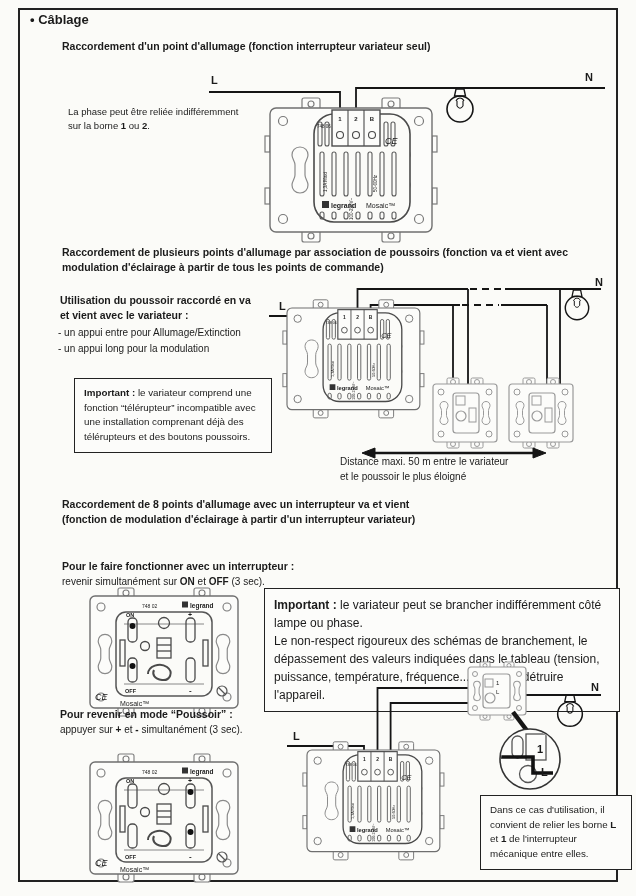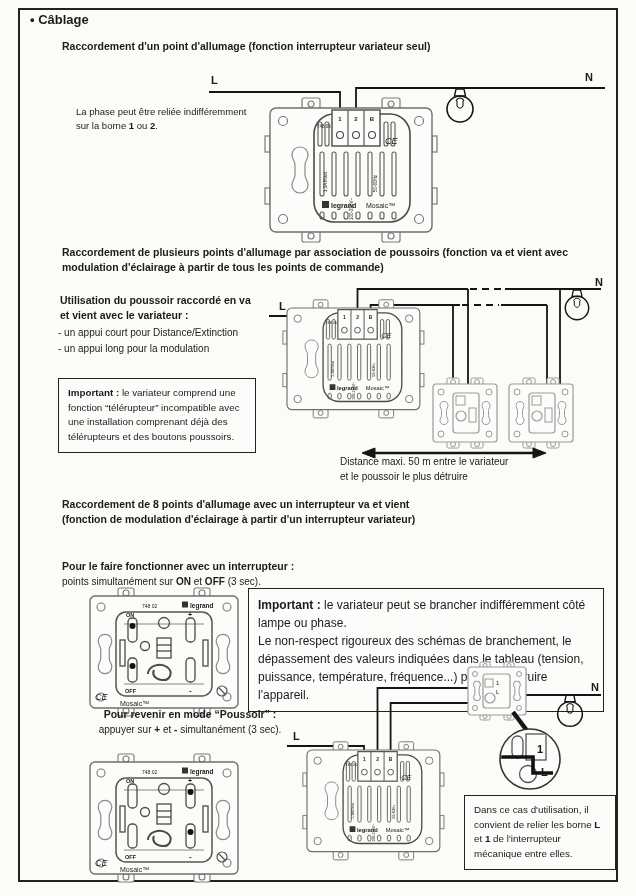--- a/index.html
+++ b/index.html
@@ -4,21 +4,21 @@
 <style>
   html,body{margin:0;padding:0;background:#e9e9e6;}
   .scan{position:relative;width:636px;height:896px;background:#fbfbf8;overflow:hidden;
         font-family:"Liberation Sans",sans-serif;color:#1b1b1b;}
   .page-frame{position:absolute;left:18px;top:8px;width:596px;height:870px;border:2px solid #222;background:transparent;}
   .abs{position:absolute;}
   .title{left:30px;top:12px;font-size:13px;font-weight:bold;}
   .h{font-weight:bold;font-size:10.5px;line-height:1.45;}
   .body{font-size:10px;line-height:1.55;}
   .small{font-size:9.5px;line-height:1.5;}
-  .box{border:1.5px solid #222;background:#fcfcfa;padding:7px 9px;font-size:9.8px;line-height:1.5;}
+  .box{border:1.5px solid #222;background:#fcfcfa;padding:7px 9px;font-size:9.8px;line-height:1.5;margin-left:16px;}
   .center{text-align:left;}
   b{font-weight:bold;}
   svg{overflow:visible;}
   svg text{font-family:"Liberation Sans",sans-serif;fill:#1b1b1b;}
   .wire{stroke:#151515;stroke-width:1.8;fill:none;}
   .wire-d{stroke:#151515;stroke-width:1.8;fill:none;stroke-dasharray:7 5;}
   .lbl{font-size:11px;font-weight:bold;}
   .defs-holder{position:absolute;width:0;height:0;}
 </style>
 </head>
@@ -200,21 +200,21 @@
         <text x="30" y="109.5" font-size="7">Mosaic™</text>
       </g>
     </defs>
   </svg>
 
   <div class="page-frame"></div>
   <div class="abs title">• Câblage</div>
 
   <div class="abs h" style="left:62px;top:39px;width:520px;">Raccordement d'un point d'allumage (fonction interrupteur variateur seul)</div>
 
-  <div class="abs small" style="left:68px;top:105px;width:205px;margin-left:8px;">
+  <div class="abs small" style="left:68px;top:105px;width:205px;">
     <span>La phase peut être reliée indifféremment</span><br>
     <span>sur la borne </span><b>1</b><span> ou </span><b>2</b><span>.</span>
   </div>
 
   <svg class="abs" style="left:205px;top:64px;" width="412" height="182" viewBox="0 0 412 182">
     <text x="6" y="20" class="lbl">L</text>
     <text x="380" y="17" class="lbl">N</text>
     <path class="wire" d="M4,28 H135 V54"></path>
     <path class="wire" d="M400,24 H151 V54"></path>
     <use href="#bulb" transform="translate(255,25)"></use>
@@ -222,21 +222,21 @@
   </svg>
 
   <div class="abs h" style="left:60px;top:293px;width:230px;">
     <span>Utilisation du poussoir raccordé en va</span><br>
     <span>et vient avec le variateur :</span>
   </div>
 
   <div class="abs h" style="left:62px;top:245px;width:532px;">Raccordement de plusieurs points d'allumage par association de poussoirs (fonction va et vient avec modulation d'éclairage à partir de tous les points de commande)</div>
 
   <div class="abs body" style="left:58px;top:325px;width:240px;">
-    <span>- un appui court pour Distance/Extinction</span><br>
+    <span>- un appui entre pour Allumage/Extinction</span><br>
     <span>- un appui long pour la modulation</span>
   </div>
 
   <div class="abs box" style="left:58px;top:378px;width:178px;">
     <b>Important :</b><span> le variateur comprend une fonction “télérupteur” incompatible avec une installation comprenant déjà des télérupteurs et des boutons poussoirs.</span>
   </div>
 
   <svg class="abs" style="left:265px;top:276px;" width="352" height="186" viewBox="0 0 352 186">
     <text x="14" y="34" class="lbl">L</text>
     <text x="330" y="10" class="lbl">N</text>
@@ -257,46 +257,46 @@
     <use href="#pbBack" transform="translate(244,108)"></use>
     <g stroke="#151515" fill="#151515">
       <line x1="104" y1="177" x2="274" y2="177" stroke-width="2.4"></line>
       <polygon points="97,177 110,172 110,182"></polygon>
       <polygon points="281,177 268,172 268,182"></polygon>
     </g>
   </svg>
 
   <div class="abs body center" style="left:340px;top:455px;width:248px;line-height:1.45;">
     <span>Distance maxi. 50 m entre le variateur</span><br>
-    <span>et le poussoir le plus détruire</span>
+    <span>et le poussoir le plus éloigné</span>
   </div>
 
   <div class="abs h" style="left:62px;top:497px;width:520px;">
     <span>Raccordement de 8 points d'allumage avec un interrupteur va et vient</span><br>
     <span>(fonction de modulation d'éclairage à partir d'un interrupteur variateur)</span>
   </div>
 
 
   <div class="abs" style="left:62px;top:559px;width:330px;">
     <div class="h">Pour le faire fonctionner avec un interrupteur :</div>
-    <div class="body"><span>points simultanément sur </span><b>ON</b><span> et </span><b>OFF</b><span> (3 sec).</span></div>
+    <div class="body"><span>revenir simultanément sur </span><b>ON</b><span> et </span><b>OFF</b><span> (3 sec).</span></div>
   </div>
 
   <div class="abs box" style="left:248px;top:588px;width:336px;font-size:12px;">
     <b>Important :</b><span> le variateur peut se brancher indifféremment côté lampe ou phase.</span><br>
     <span>Le non-respect rigoureux des schémas de branchement, le dépassement des valeurs indiquées dans le tableau (tension, puissance, température, fréquence...) peuvent détruire l'appareil.</span>
   </div>
 
   <svg class="abs" style="left:88px;top:590px;" width="152" height="124" viewBox="0 0 152 124">
     <use href="#dimmerFront" transform="translate(2,6)"></use>
     <circle cx="44.5" cy="36" r="3" fill="#111"></circle>
     <circle cx="44.5" cy="76" r="3" fill="#111"></circle>
   </svg>
 
-  <div class="abs" style="left:60px;top:707px;width:260px;text-align:center;">
+  <div class="abs" style="left:60px;top:707px;width:260px;">
     <div class="h">Pour revenir en mode “Poussoir” :</div>
     <div class="body"><span>appuyer sur </span><b>+</b><span> et </span><b>-</b><span> simultanément (3 sec).</span></div>
   </div>
 
   <svg class="abs" style="left:88px;top:756px;" width="152" height="124" viewBox="0 0 152 124">
     <use href="#dimmerFront" transform="translate(2,6)"></use>
     <circle cx="102.5" cy="36" r="3" fill="#111"></circle>
     <circle cx="102.5" cy="76" r="3" fill="#111"></circle>
   </svg>
 

